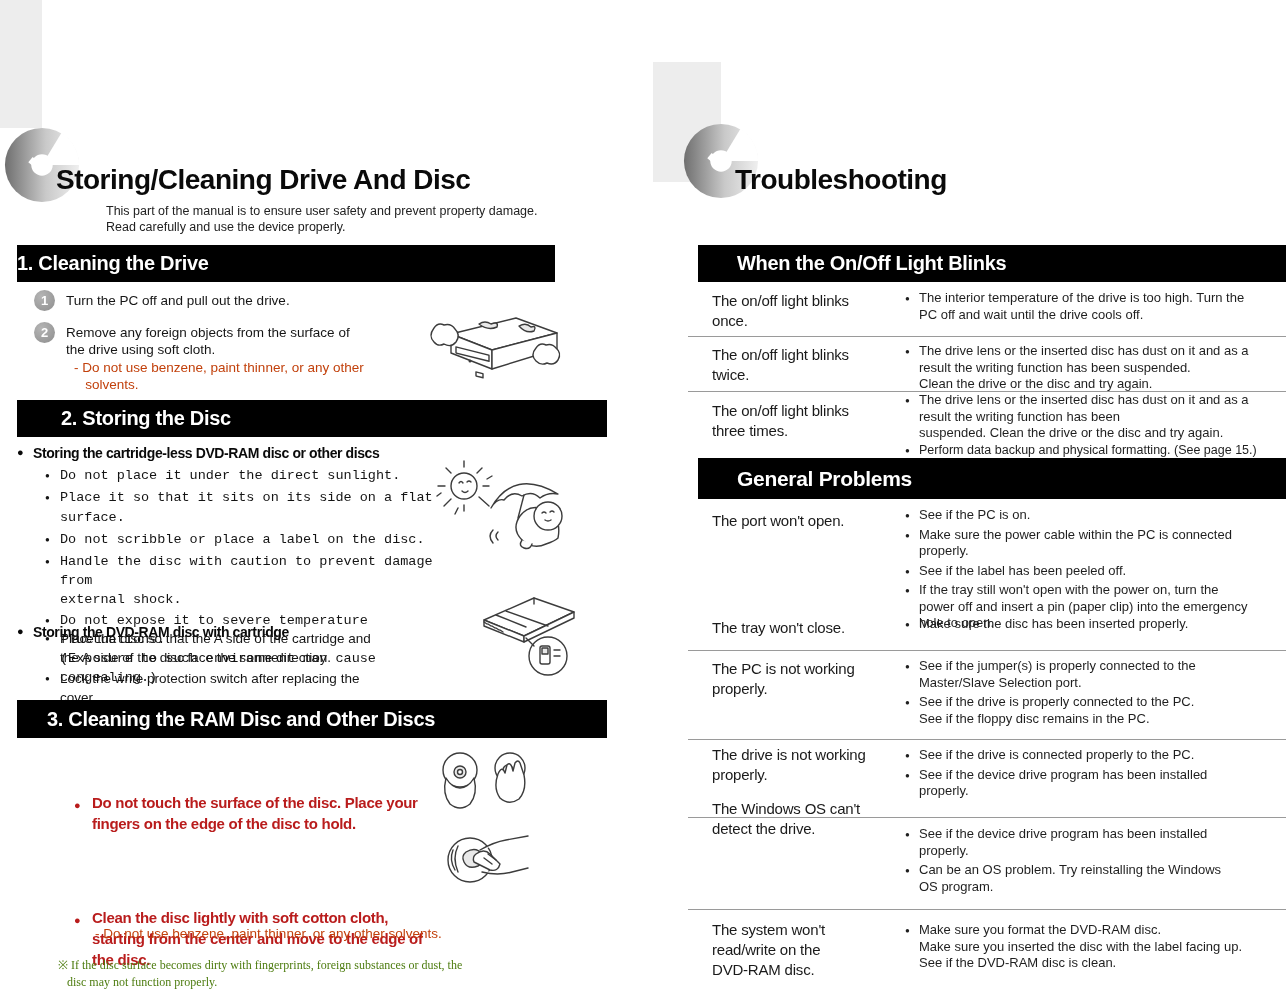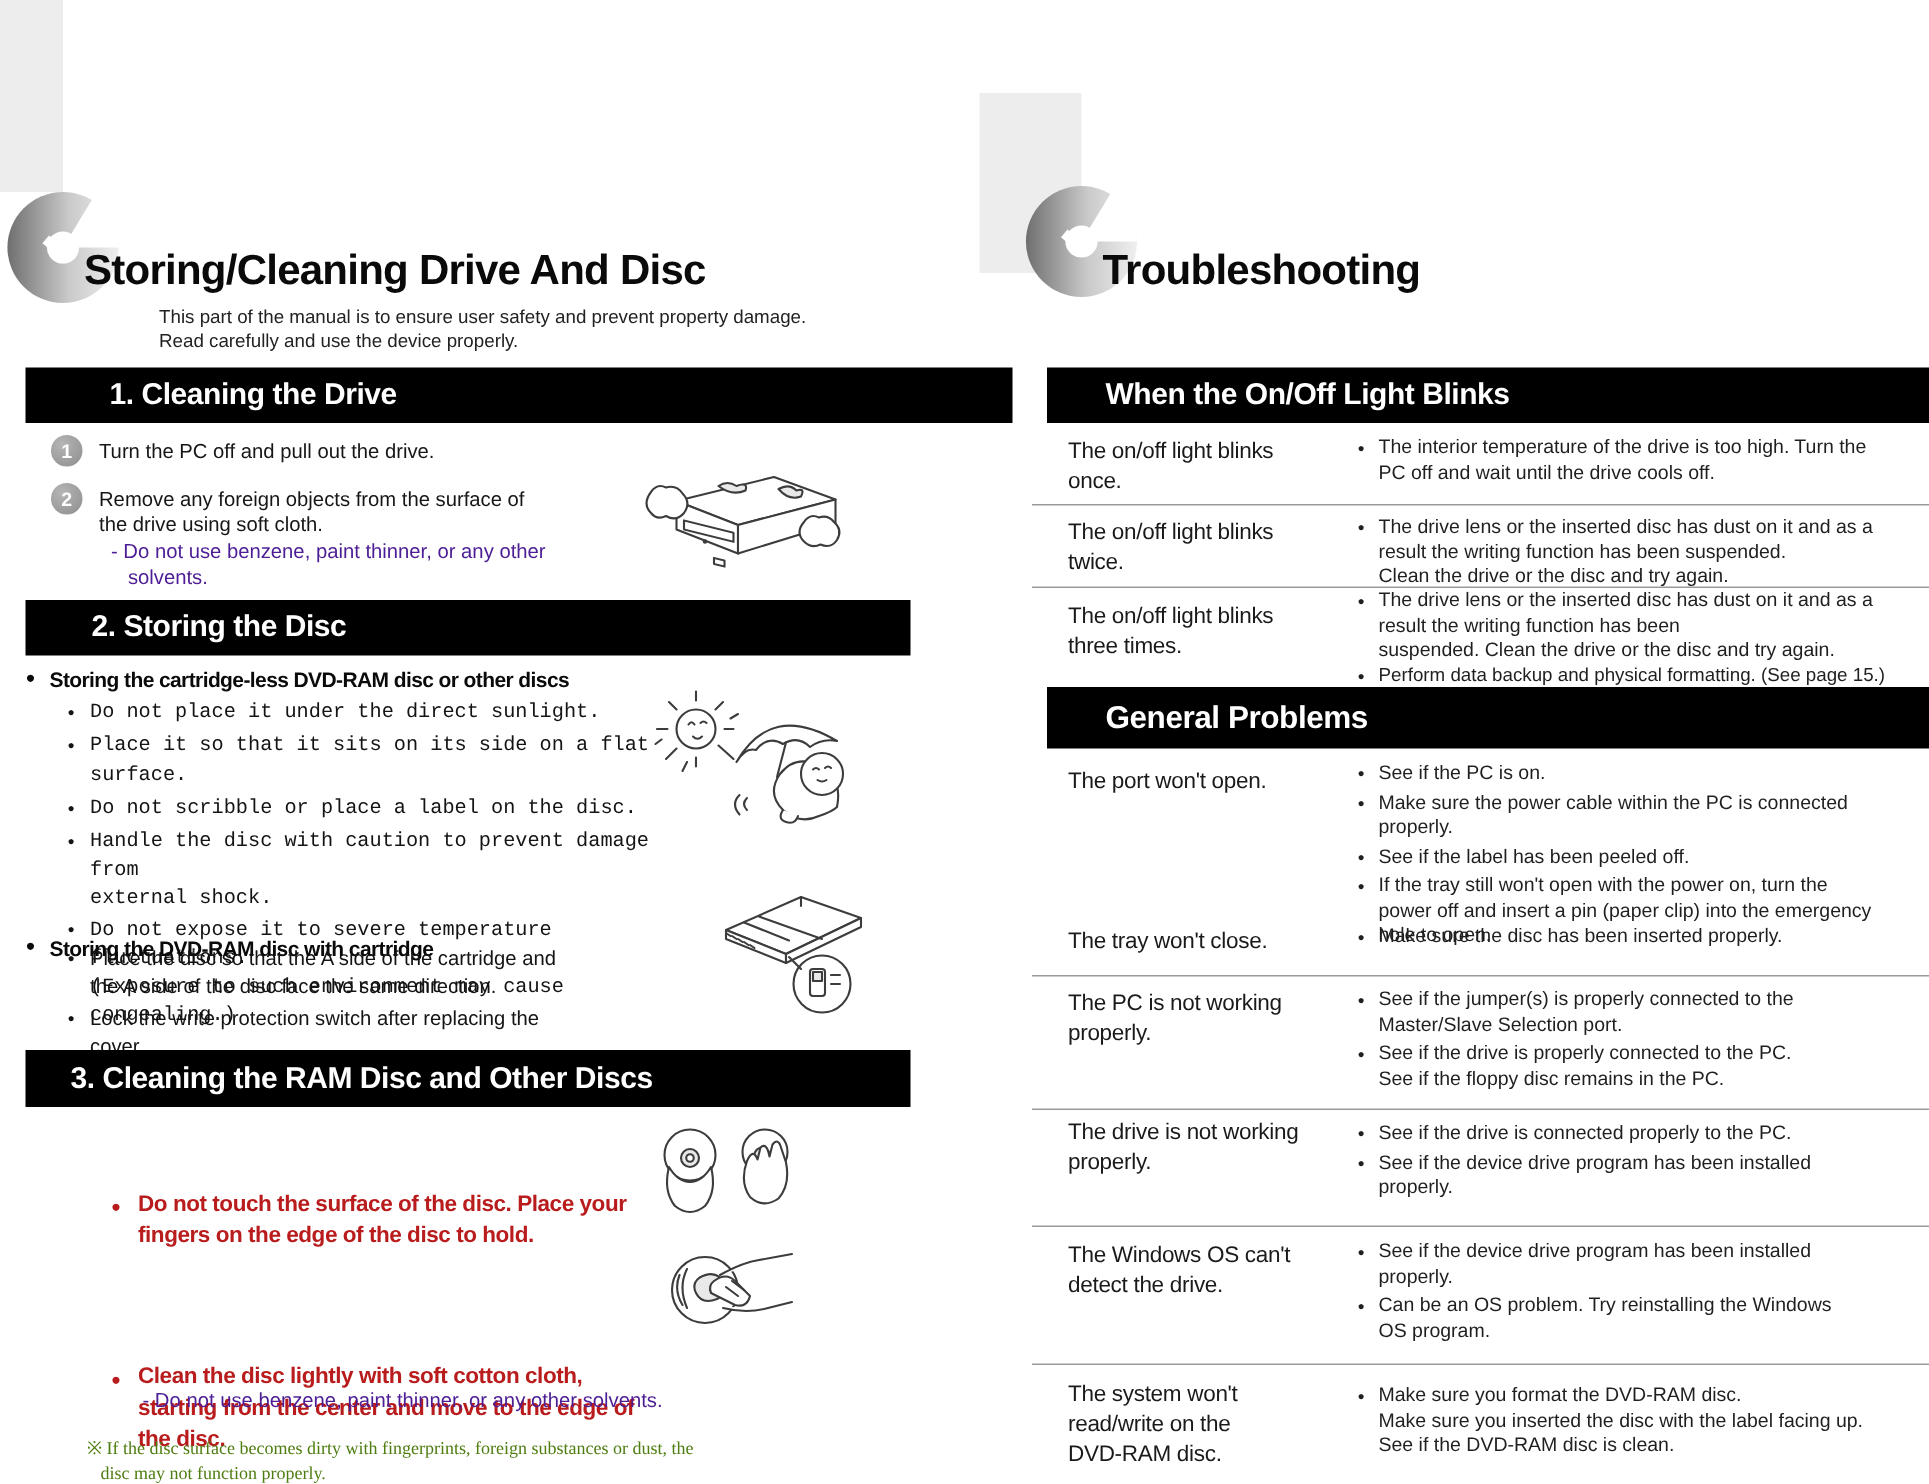--- a/index.html
+++ b/index.html
@@ -14,21 +14,21 @@
   .intro { font-size:12.5px; line-height:15.5px; color:#222; white-space:pre-line; }
   .bar { background:#000; color:#fff; font-weight:bold; font-size:20px; letter-spacing:-0.3px;
          display:flex; align-items:center; white-space:nowrap; }
   .body-text { font-size:13.5px; line-height:17px; color:#161616; }
   .prelines { white-space:pre-line; }
   .prewrap { white-space:pre-wrap; }
   .step-circle { width:21px; height:21px; border-radius:50%;
                  background:radial-gradient(circle at 35% 30%, #b5b5b5, #8d8d8d);
                  color:#fff; font-weight:bold; font-size:13px;
                  display:flex; align-items:center; justify-content:center; }
-  .dash-sub { font-size:13.5px; line-height:17px; color:#4c1d95; }
+  .dash-sub { font-size:13.5px; line-height:17px; color:#c2410c; }
   .group-heading { font-weight:bold; font-size:14px; letter-spacing:-0.4px; color:#0a0a0a;
                    position:relative; padding-left:16px; white-space:nowrap; }
   .group-heading::before { content:"●"; position:absolute; left:0; top:1px; font-size:11px; }
   .bullets .b { position:relative; padding-left:16px; font-size:13.5px; line-height:20px;
                 margin-bottom:2px; white-space:pre-line; }
   .bullets .b::before { content:"●"; position:absolute; left:1px; top:0; font-size:8px; }
   .bold-bullet { position:relative; padding-left:18px; font-weight:bold; font-size:15px;
                  letter-spacing:-0.3px; line-height:21px; white-space:pre-line; color:#b91c1c; }
   .bold-bullet::before { content:"●"; position:absolute; left:0; top:3px; font-size:11px; }
   .note { font-size:12px; line-height:16.5px; color:#4d7c0f;font-family:Liberation Serif, serif; }
@@ -59,21 +59,21 @@
     <circle cx="40" cy="40" r="38" fill="url(#discGradL)"></circle>
     <path d="M40 40 L60 7 A38 38 0 0 1 78 40 Z" fill="#ffffff"></path>
     <circle cx="40" cy="40" r="11" fill="#ffffff"></circle>
     <rect x="26" y="37" width="16" height="7" fill="#ffffff" transform="rotate(-140 34 40)"></rect>
   </svg>
 
   <div class="abs page-title" style="left:56px; top:164px;">Storing/Cleaning Drive And Disc</div>
   <div class="abs intro" style="left:58px; top:204px; width:520px;margin-left:48px;">This part of the manual is to ensure user safety and prevent property damage.
 Read carefully and use the device properly.</div>
 
-  <div class="abs bar" style="left:17px; top:245px; width:658px; height:37px; padding-left:56px;">
+  <div class="abs bar" style="left:17px; top:245px; width:538px; height:37px; ">
     <span>1. Cleaning the Drive</span>
   </div>
 
   <div class="abs step-circle" style="left:34px; top:290px;">1</div>
   <div class="abs body-text" style="left:66px; top:292px; width:370px;">Turn the PC off and pull out the drive.</div>
 
   <div class="abs step-circle" style="left:34px; top:322px;">2</div>
   <div class="abs body-text prelines" style="left:66px; top:324px; width:370px;">Remove any foreign objects from the surface of
 the drive using soft cloth.</div>
   <div class="abs dash-sub prewrap" style="left:74px; top:359px; width:360px;">- Do not use benzene, paint thinner, or any other
@@ -260,21 +260,21 @@
 
   <div class="abs row-label" style="left:712px; top:745px; width:195px;">The drive is not working
 properly.</div>
   <div class="abs row-bullets" style="left:905px; top:747px; width:385px;">
     <div class="rb">See if the drive is connected properly to the PC.</div>
     <div class="rb">See if the device drive program has been installed
 properly.</div>
   </div>
   <div class="abs sep" style="left:688px; top:817px; width:598px;"></div>
 
-  <div class="abs row-label" style="left:712px; top:827px; width:195px;">The Windows OS can't
+  <div class="abs row-label" style="left:712px; top:799px; width:195px;">The Windows OS can't
 detect the drive.</div>
   <div class="abs row-bullets" style="left:905px; top:826px; width:385px;">
     <div class="rb">See if the device drive program has been installed
 properly.</div>
     <div class="rb">Can be an OS problem. Try reinstalling the Windows
 OS program.</div>
   </div>
   <div class="abs sep" style="left:688px; top:909px; width:598px;"></div>
 
   <div class="abs row-label" style="left:712px; top:920px; width:195px;">The system won't

